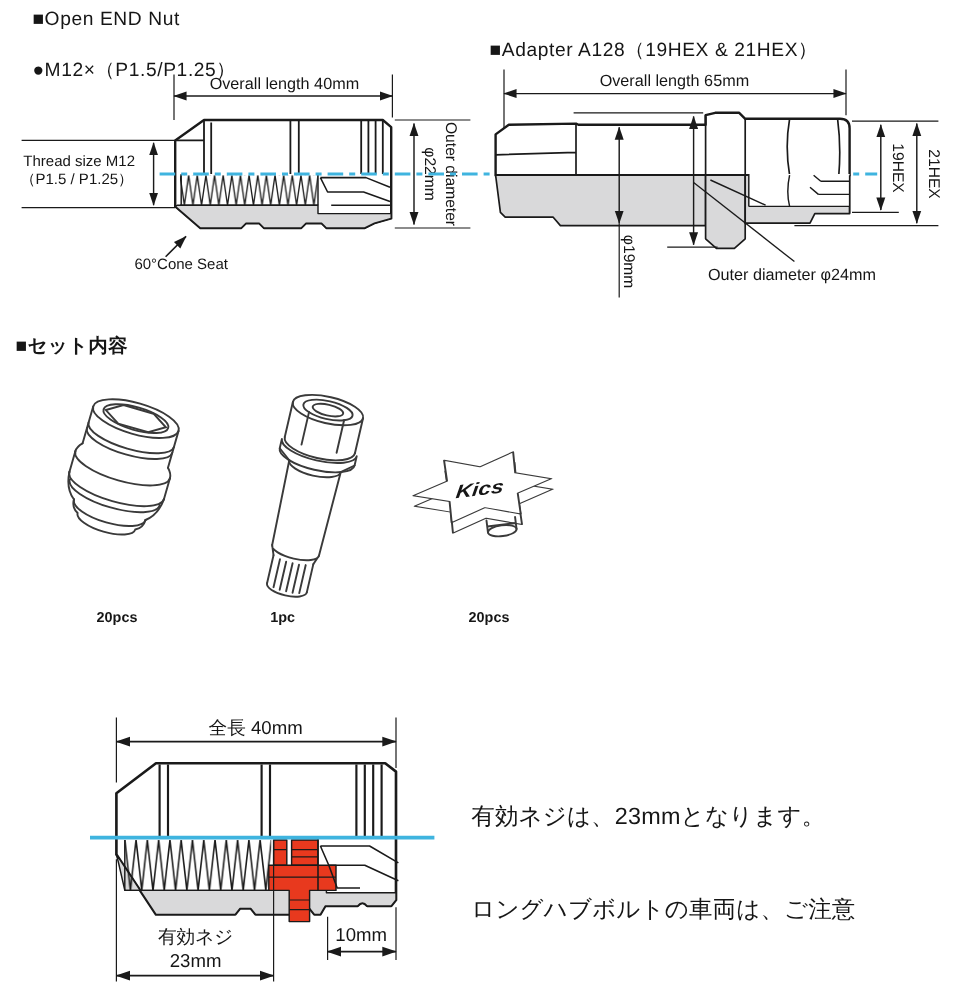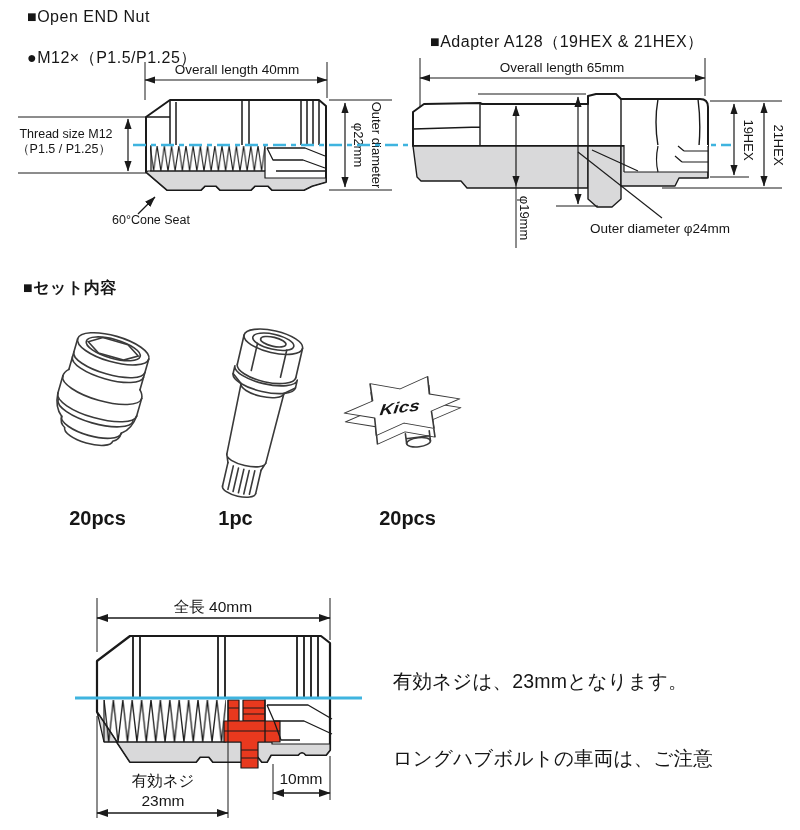--- a/index.html
+++ b/index.html
@@ -1,27 +1,27 @@
 <!DOCTYPE html>
 <html><head>
 <meta charset="utf-8">
 <style>
   html,body{margin:0;padding:0;background:#fff;}
   .screen{position:relative;width:800px;height:830px;background:#fff;overflow:hidden;
           font-family:"Liberation Sans","DejaVu Sans",sans-serif;color:#161616;}
   .hdr{position:absolute;font-size:16px;letter-spacing:.5px;white-space:nowrap;}
   .t1{left:27px;top:8px;}
   .t2{left:27px;top:30px;margin-top:18px;}
-  .t3{left:430px;top:32px;}
-  .t4{left:23px;top:278px;font-weight:bold;}
+  .t3{left:408px;top:32px;}
+  .t4{left:13px;top:278px;font-weight:bold;}
   svg{position:absolute;left:0;}
   .svg-top{top:0;}
   .svg-set{top:300px;}
   .svg-bot{top:580px;}
-  .qty{position:absolute;top:507px;width:95px;text-align:center;font-weight:bold;font-size:20px;}
+  .qty{position:absolute;top:507px;width:95px;text-align:center;font-weight:bold;font-size:12px;}
   .q1{left:50px;} .q2{left:188px;} .q3{left:360px;}
   .notes{position:absolute;left:373px;top:617px;width:420px;font-size:19.5px;line-height:25.8px;
          letter-spacing:.2px;white-space:pre;}
   text{font-family:"Liberation Sans","DejaVu Sans",sans-serif;fill:#161616;}
   .dimtxt{font-size:13.5px;}
   .smtxt{font-size:12.5px;}
   .rottxt{font-size:13px;}
   .jptxt{font-size:15.5px;}
 </style>
 </head>

